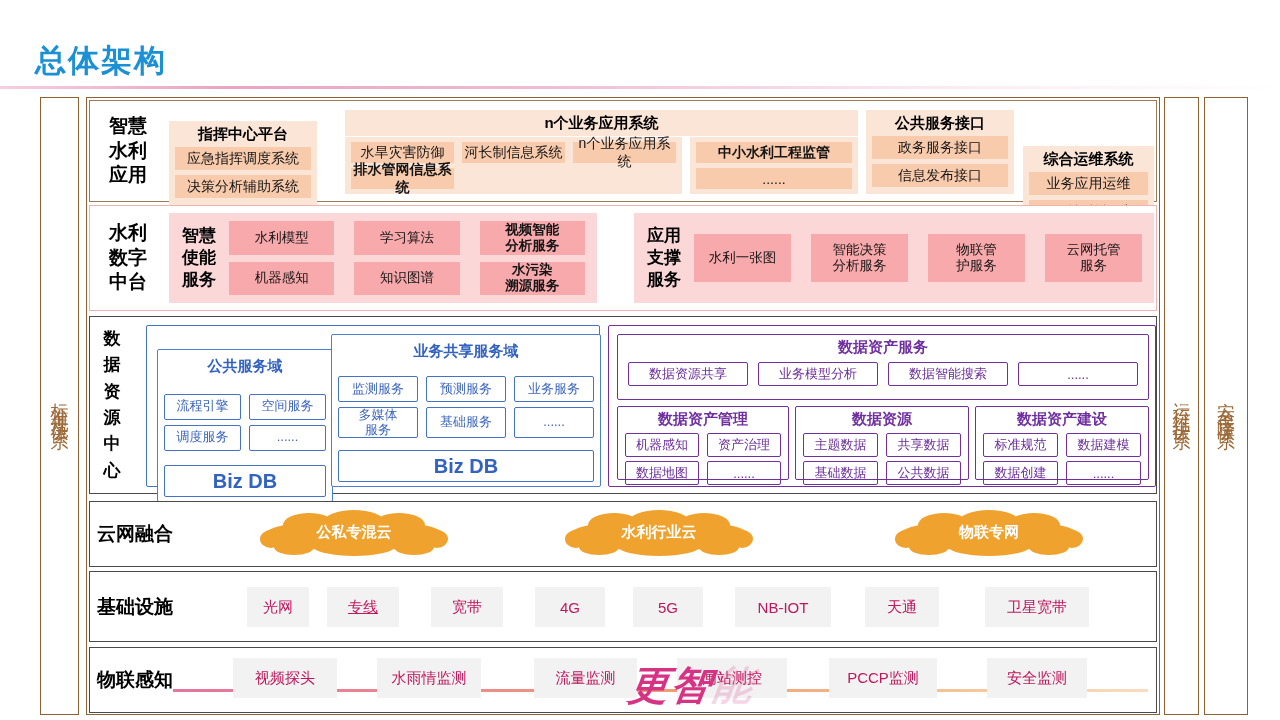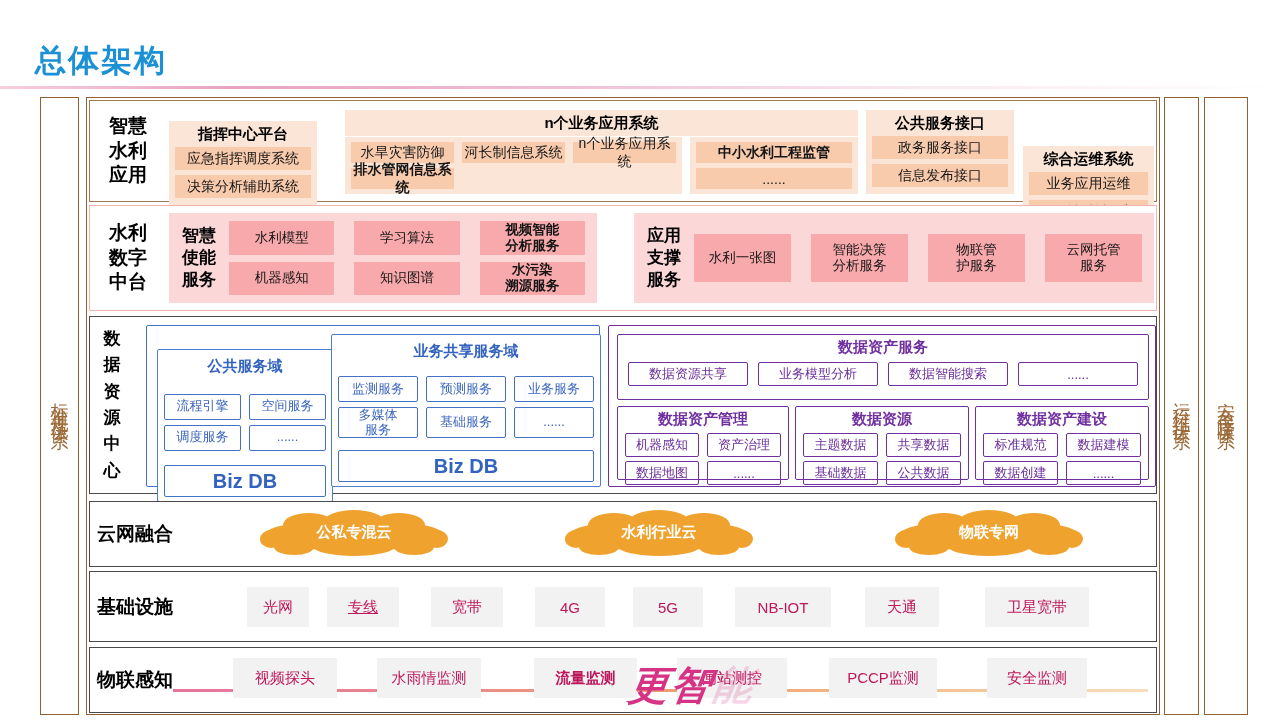--- a/index.html
+++ b/index.html
@@ -312,19 +312,19 @@
     </div>
 
   <div class="layer" id="iot-layer" style="left:89px;top:647px;width:1066px;height:64px;">
     <div class="row-label" style="z-index:2;background:#fff;">物联感知</div>
     <div class="iot-line"></div>
     <div class="watermark">
       <span>更智</span><span class="faded">能</span>
     </div>
   <div class="gy-item" style="left: 143px; top: 10px; width: 104px; height: 40px;">视频探头</div>
       <div class="gy-item" style="left: 287px; top: 10px; width: 104px; height: 40px;">水雨情监测</div>
-      <div class="gy-item" style="left: 444px; top: 10px; width: 103px; height: 40px; font-weight: bold;">流量监测</div>
+      <div class="gy-item" style="left: 444px; top: 10px; width: 103px; height: 40px;">流量监测</div>
       <div class="gy-item" style="left: 739px; top: 10px; width: 108px; height: 40px;">PCCP监测</div>
       <div class="gy-item" style="left: 587px; top: 10px; width: 110px; height: 40px;">闸站测控</div>
       <div class="gy-item" style="left: 897px; top: 10px; width: 100px; height: 40px;">安全监测</div>
     </div>
 
 </div>
 
 </body></html>

